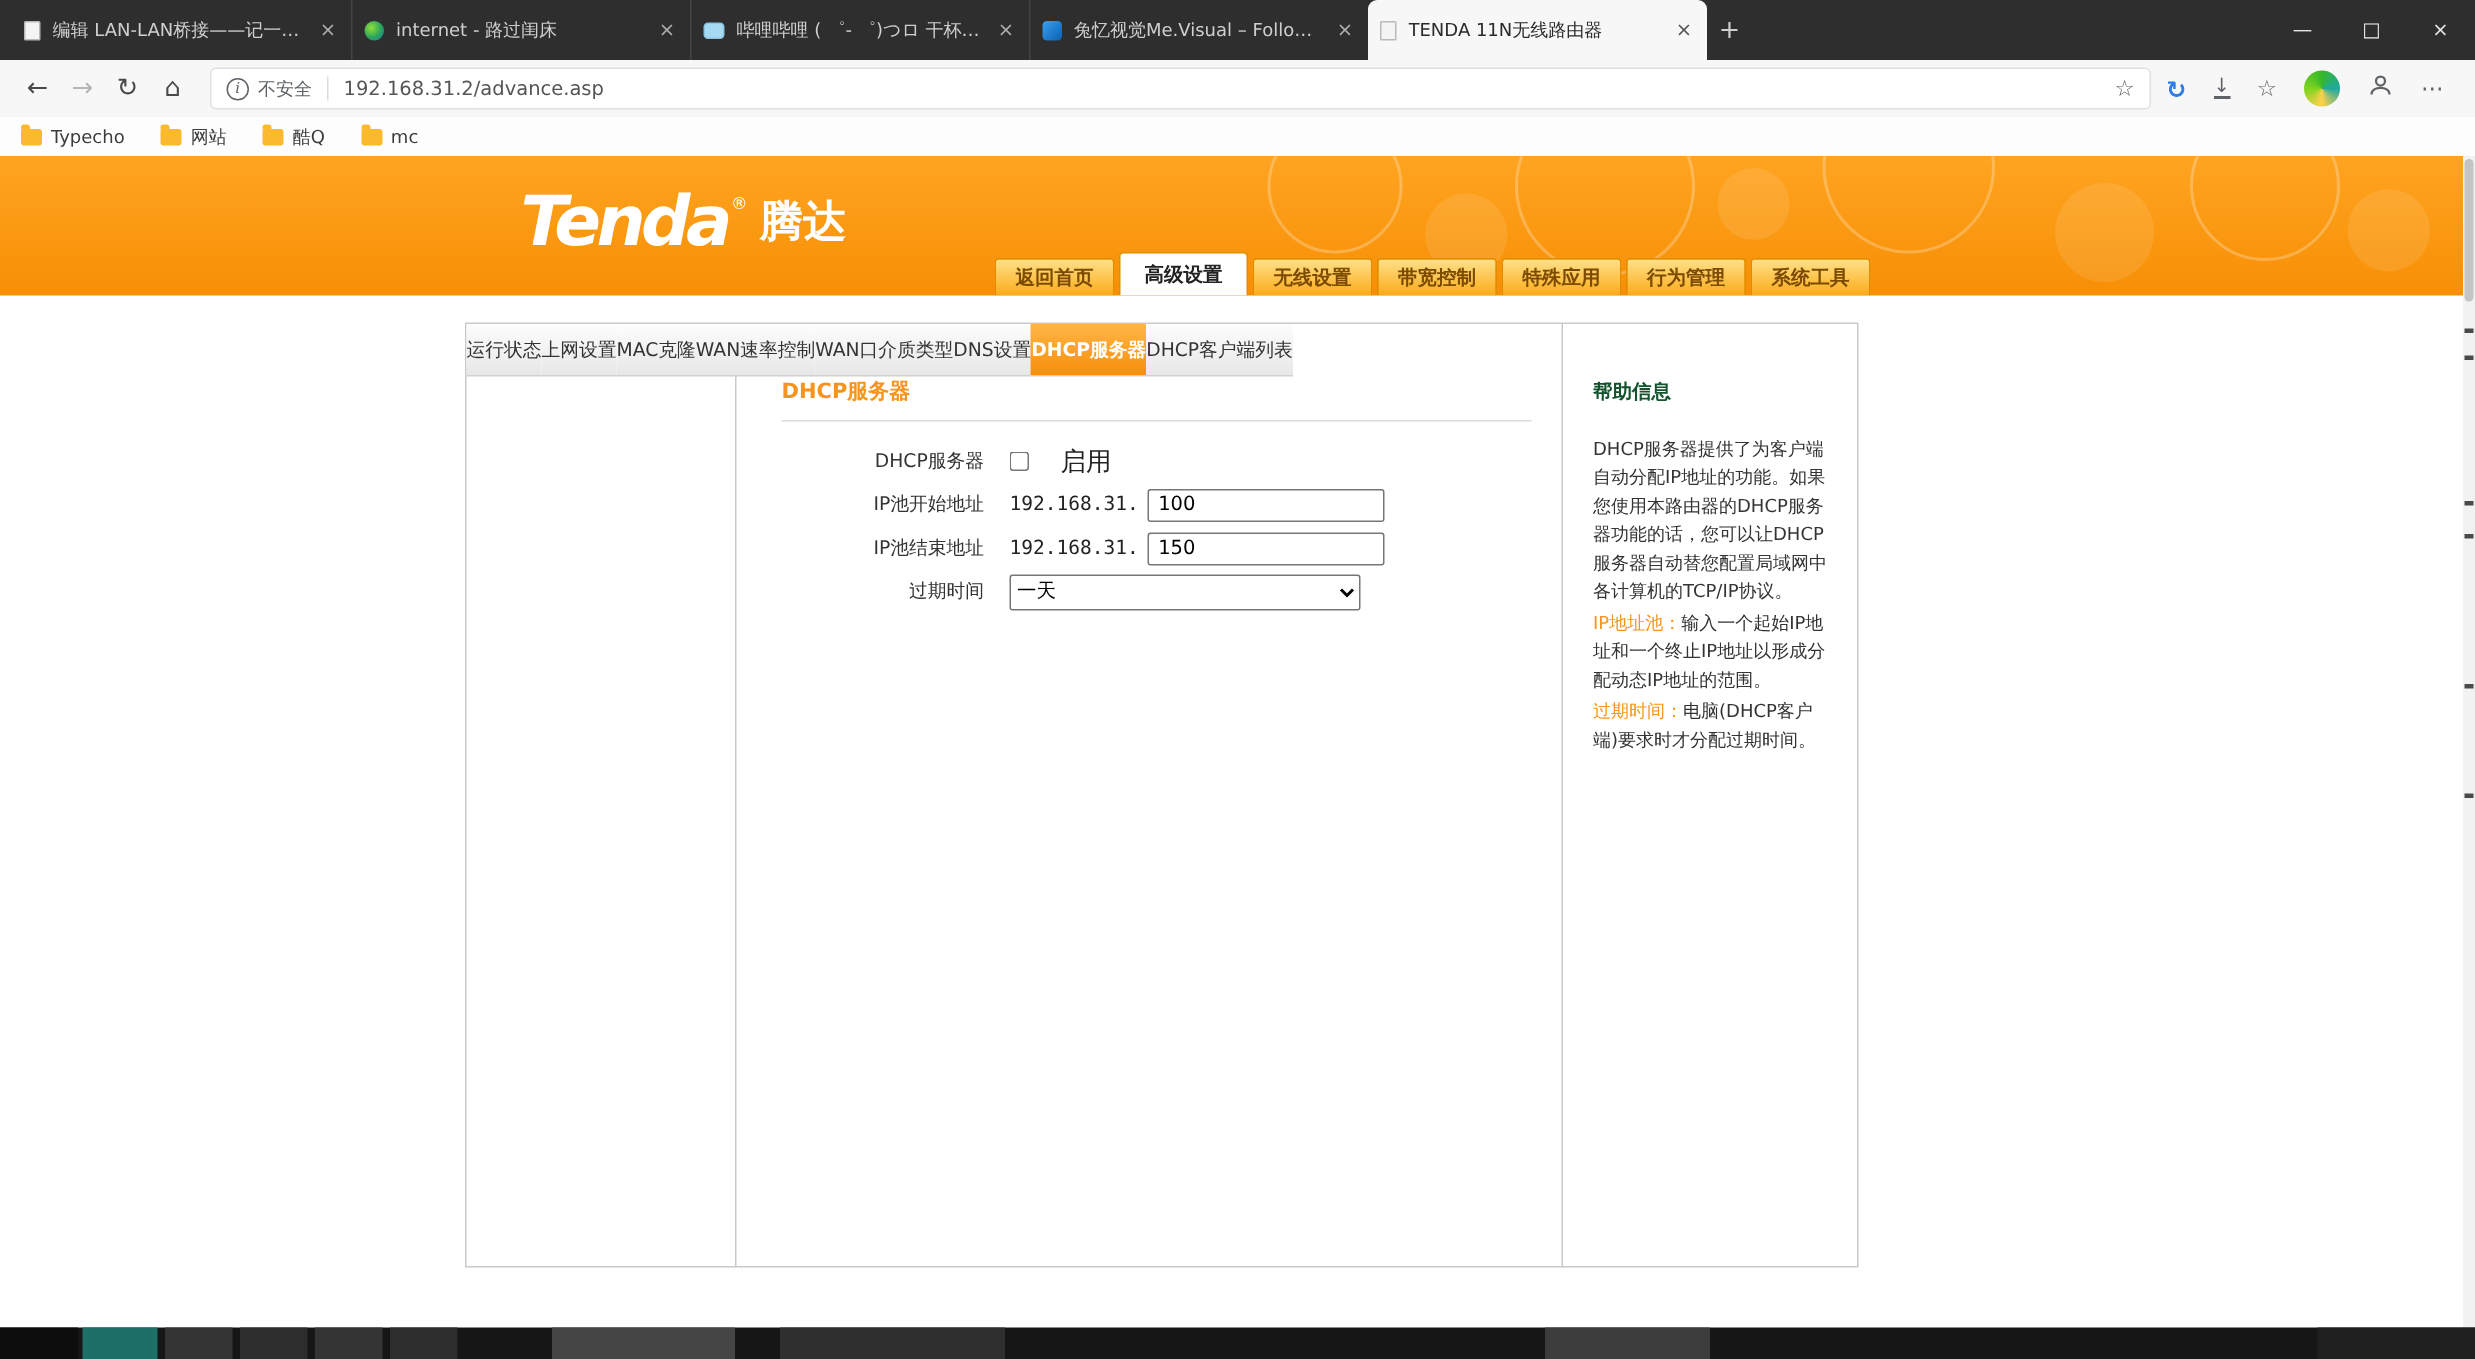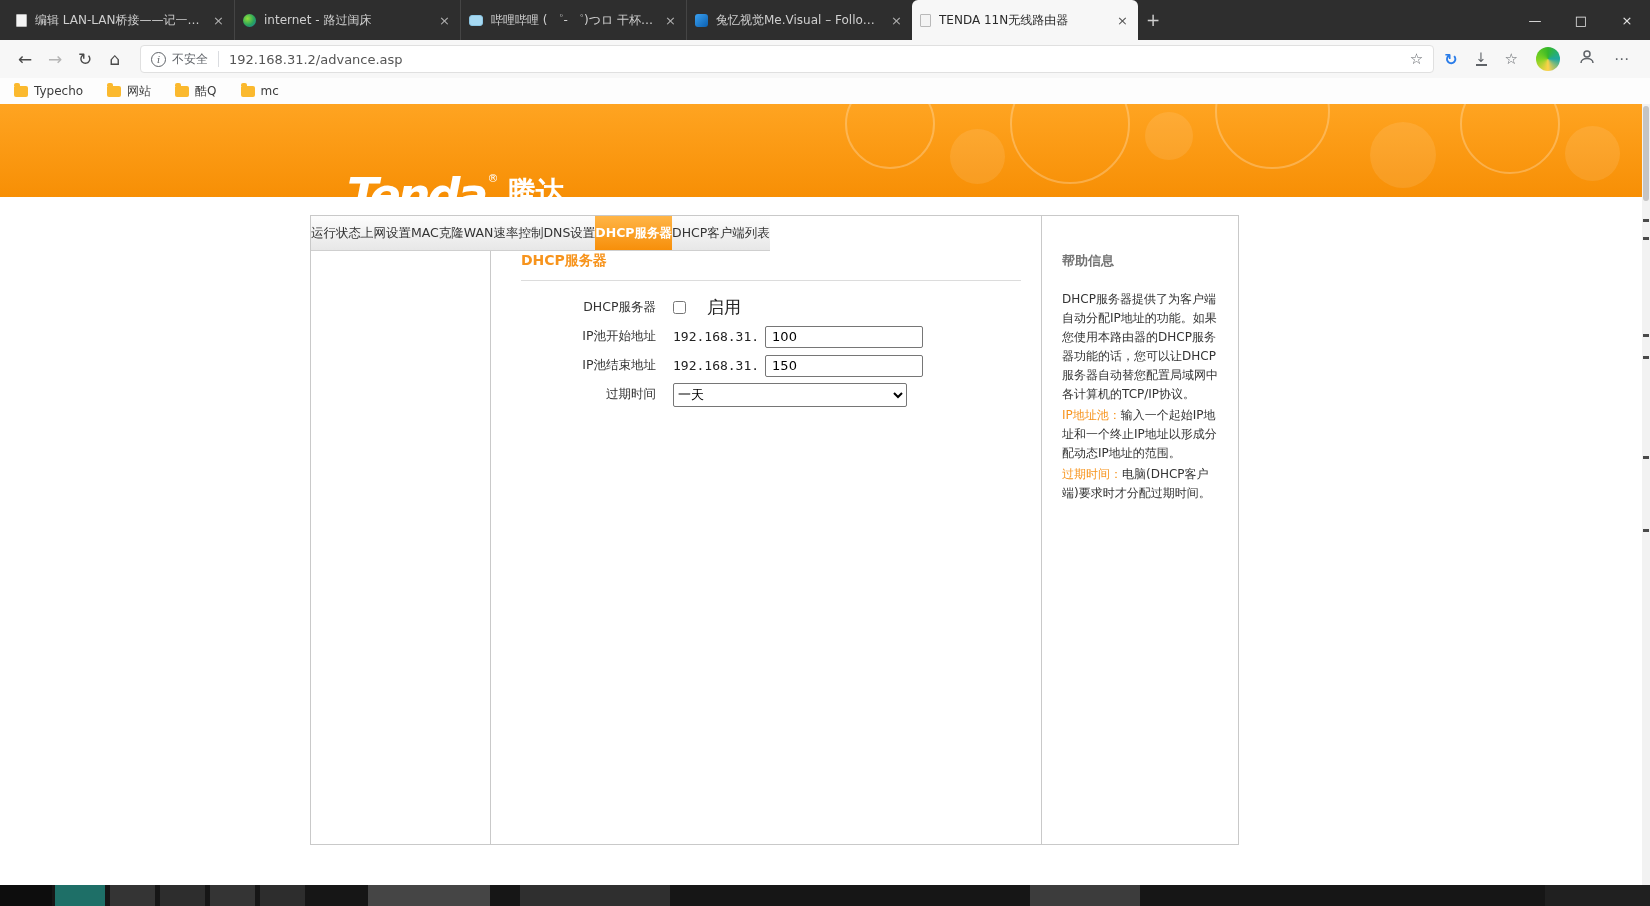--- a/index.html
+++ b/index.html
@@ -46,21 +46,21 @@
   .bm-item { display:flex; align-items:center; gap:6px; font-size:12px; color:#3c3c3c; }
   .folder-icon { width:14px; height:11px; background:#fbb92e; border-radius:1px 2px 2px 2px; position:relative; }
   .folder-icon::before { content:""; position:absolute; top:-3px; left:0; width:6px; height:3px; background:#fbb92e; border-radius:2px 2px 0 0; }
 
   
   .page { position:absolute; top:104px; left:0; width:1650px; height:781px; background:#fff; overflow:hidden; }
 
   .site-header { position:absolute; top:0; left:0; width:1650px; height:93px; background:linear-gradient(180deg,#ffa421 0%, #f78f05 100%); overflow:hidden; }
   .bubble { position:absolute; border-radius:50%; border:2px solid rgba(255,255,255,.25); }
   .bubble.fill { border:none; background:rgba(255,255,255,.10); }
-  .logo { position:absolute; left:347px; top:20px; color:#fff; display:flex; align-items:flex-start;margin-top:48px; }
+  .logo { position:absolute; left:347px; top:20px; color:#fff; display:flex; align-items:center; }
   .logo-latin { font-size:46px; font-weight:bold; font-style:italic; letter-spacing:-3px; line-height:46px; }
   .logo-reg { font-size:11px; margin:0 2px 24px 2px; }
   .logo-cjk { font-size:29px; font-weight:bold; margin-left:6px; line-height:40px; }
   .site-tabs { position:absolute; left:663px; bottom:0; display:flex; align-items:flex-end; gap:3px; }
   .site-tab { height:25px; line-height:25px; padding:0 13px; font-size:13px; font-weight:bold; color:#7c4b00; background:linear-gradient(180deg,#ffe08a,#fbab17); border:1px solid #e08e00; border-bottom:none; border-radius:3px 3px 0 0; }
   .site-tab.active { height:29px; line-height:29px; background:#fff; color:#222; padding:0 16px; }
 
   
   .content { position:absolute; left:310px; top:111px; width:929px; height:630px; border:1px solid #c9c9c9; display:flex; background:#fff; }
   .sidebar { width:180px; border-right:1px solid #c9c9c9; display:flex; flex-direction:row; }
@@ -77,21 +77,21 @@
   .form-ctrl { margin-left:17px; display:flex; align-items:center; font-size:13px; color:#222; }
   .cb { width:13px; height:13px; margin:0; }
   .cb-label { margin-left:21px; font-size:17px; }
   .ip-prefix { font-family:"DejaVu Sans Mono","Liberation Mono",monospace; font-size:13px; color:#222; }
   .txt { width:158px; height:22px; margin-left:6px; border:1px solid #767676; border-radius:2px; padding:0 6px; font-size:13px; font-family:inherit; }
   .lease { width:234px; height:24px; border:1px solid #767676; border-radius:2px; font-size:13px; font-family:inherit; background:#fff; }
   .btn-row { margin-top:22px; margin-left:193px; display:flex; gap:16px; }
   .btn { padding:4px 15px; background:#f3f3f3; border:1px solid #8b8b8b; border-radius:2px; font-size:13px; color:#222; font-family:inherit; }
 
   .help { width:197px; border-left:1px solid #c9c9c9; padding:36px 16px 0 20px; }
-  .help-title { color:#737373; font-weight:bold; font-size:13px; margin-bottom:20px; }
+  .help-title { color:#14532d; font-weight:bold; font-size:13px; margin-bottom:20px; }
   .help p { font-size:12px; line-height:19px; color:#333; word-break:break-all; margin-bottom:2px; }
   .term { color:#f7941d; }
 
   
   .scrollbar { position:absolute; right:0; top:0; width:8px; height:781px; background:#f2f2f2; }
   .scroll-thumb { position:absolute; top:2px; left:1px; width:6px; height:95px; background:#c4c4c4; border-radius:3px; }
   .scroll-mark { position:absolute; left:1px; width:6px; height:3px; background:#4a4a4a; }
 
   
   .taskbar { position:absolute; left:0; bottom:0; width:1650px; height:21px; background:#161616; }
@@ -194,30 +194,40 @@
     <div class="bubble fill" style="left:1145px; top:8px; width:48px; height:48px;"></div>
     <div class="bubble" style="left:1215px; top:-50px; width:115px; height:115px;"></div>
     <div class="bubble fill" style="left:1370px; top:18px; width:66px; height:66px;"></div>
     <div class="bubble" style="left:1460px; top:-30px; width:100px; height:100px;"></div>
     <div class="bubble fill" style="left:1565px; top:22px; width:55px; height:55px;"></div>
     <div class="logo">
       <span class="logo-latin">Tenda</span>
       <span class="logo-reg">®</span>
       <span class="logo-cjk">腾达</span>
     </div>
+    <div class="site-tabs">
+      <span class="site-tab">返回首页</span>
+      <span class="site-tab active">高级设置</span>
+      <span class="site-tab">无线设置</span>
+      <span class="site-tab">带宽控制</span>
+      <span class="site-tab">特殊应用</span>
+      <span class="site-tab">行为管理</span>
+      <span class="site-tab">系统工具</span>
+    </div>
   </div>
 
   <div class="content">
 
     <div class="sidebar">
       <div class="side-cell empty"></div>
       <div class="side-cell">运行状态</div>
       <div class="side-cell">上网设置</div>
       <div class="side-cell">MAC克隆</div>
       <div class="side-cell">WAN速率控制</div>
+      <div class="side-cell">WAN口介质类型</div>
       <div class="side-cell">DNS设置</div>
       <div class="side-cell active">DHCP服务器</div>
       <div class="side-cell">DHCP客户端列表</div>
       <div class="side-fill"></div>
     </div>
 
     <div class="main">
       <div class="main-title">DHCP服务器</div>
       <div class="main-hr"></div>
 

